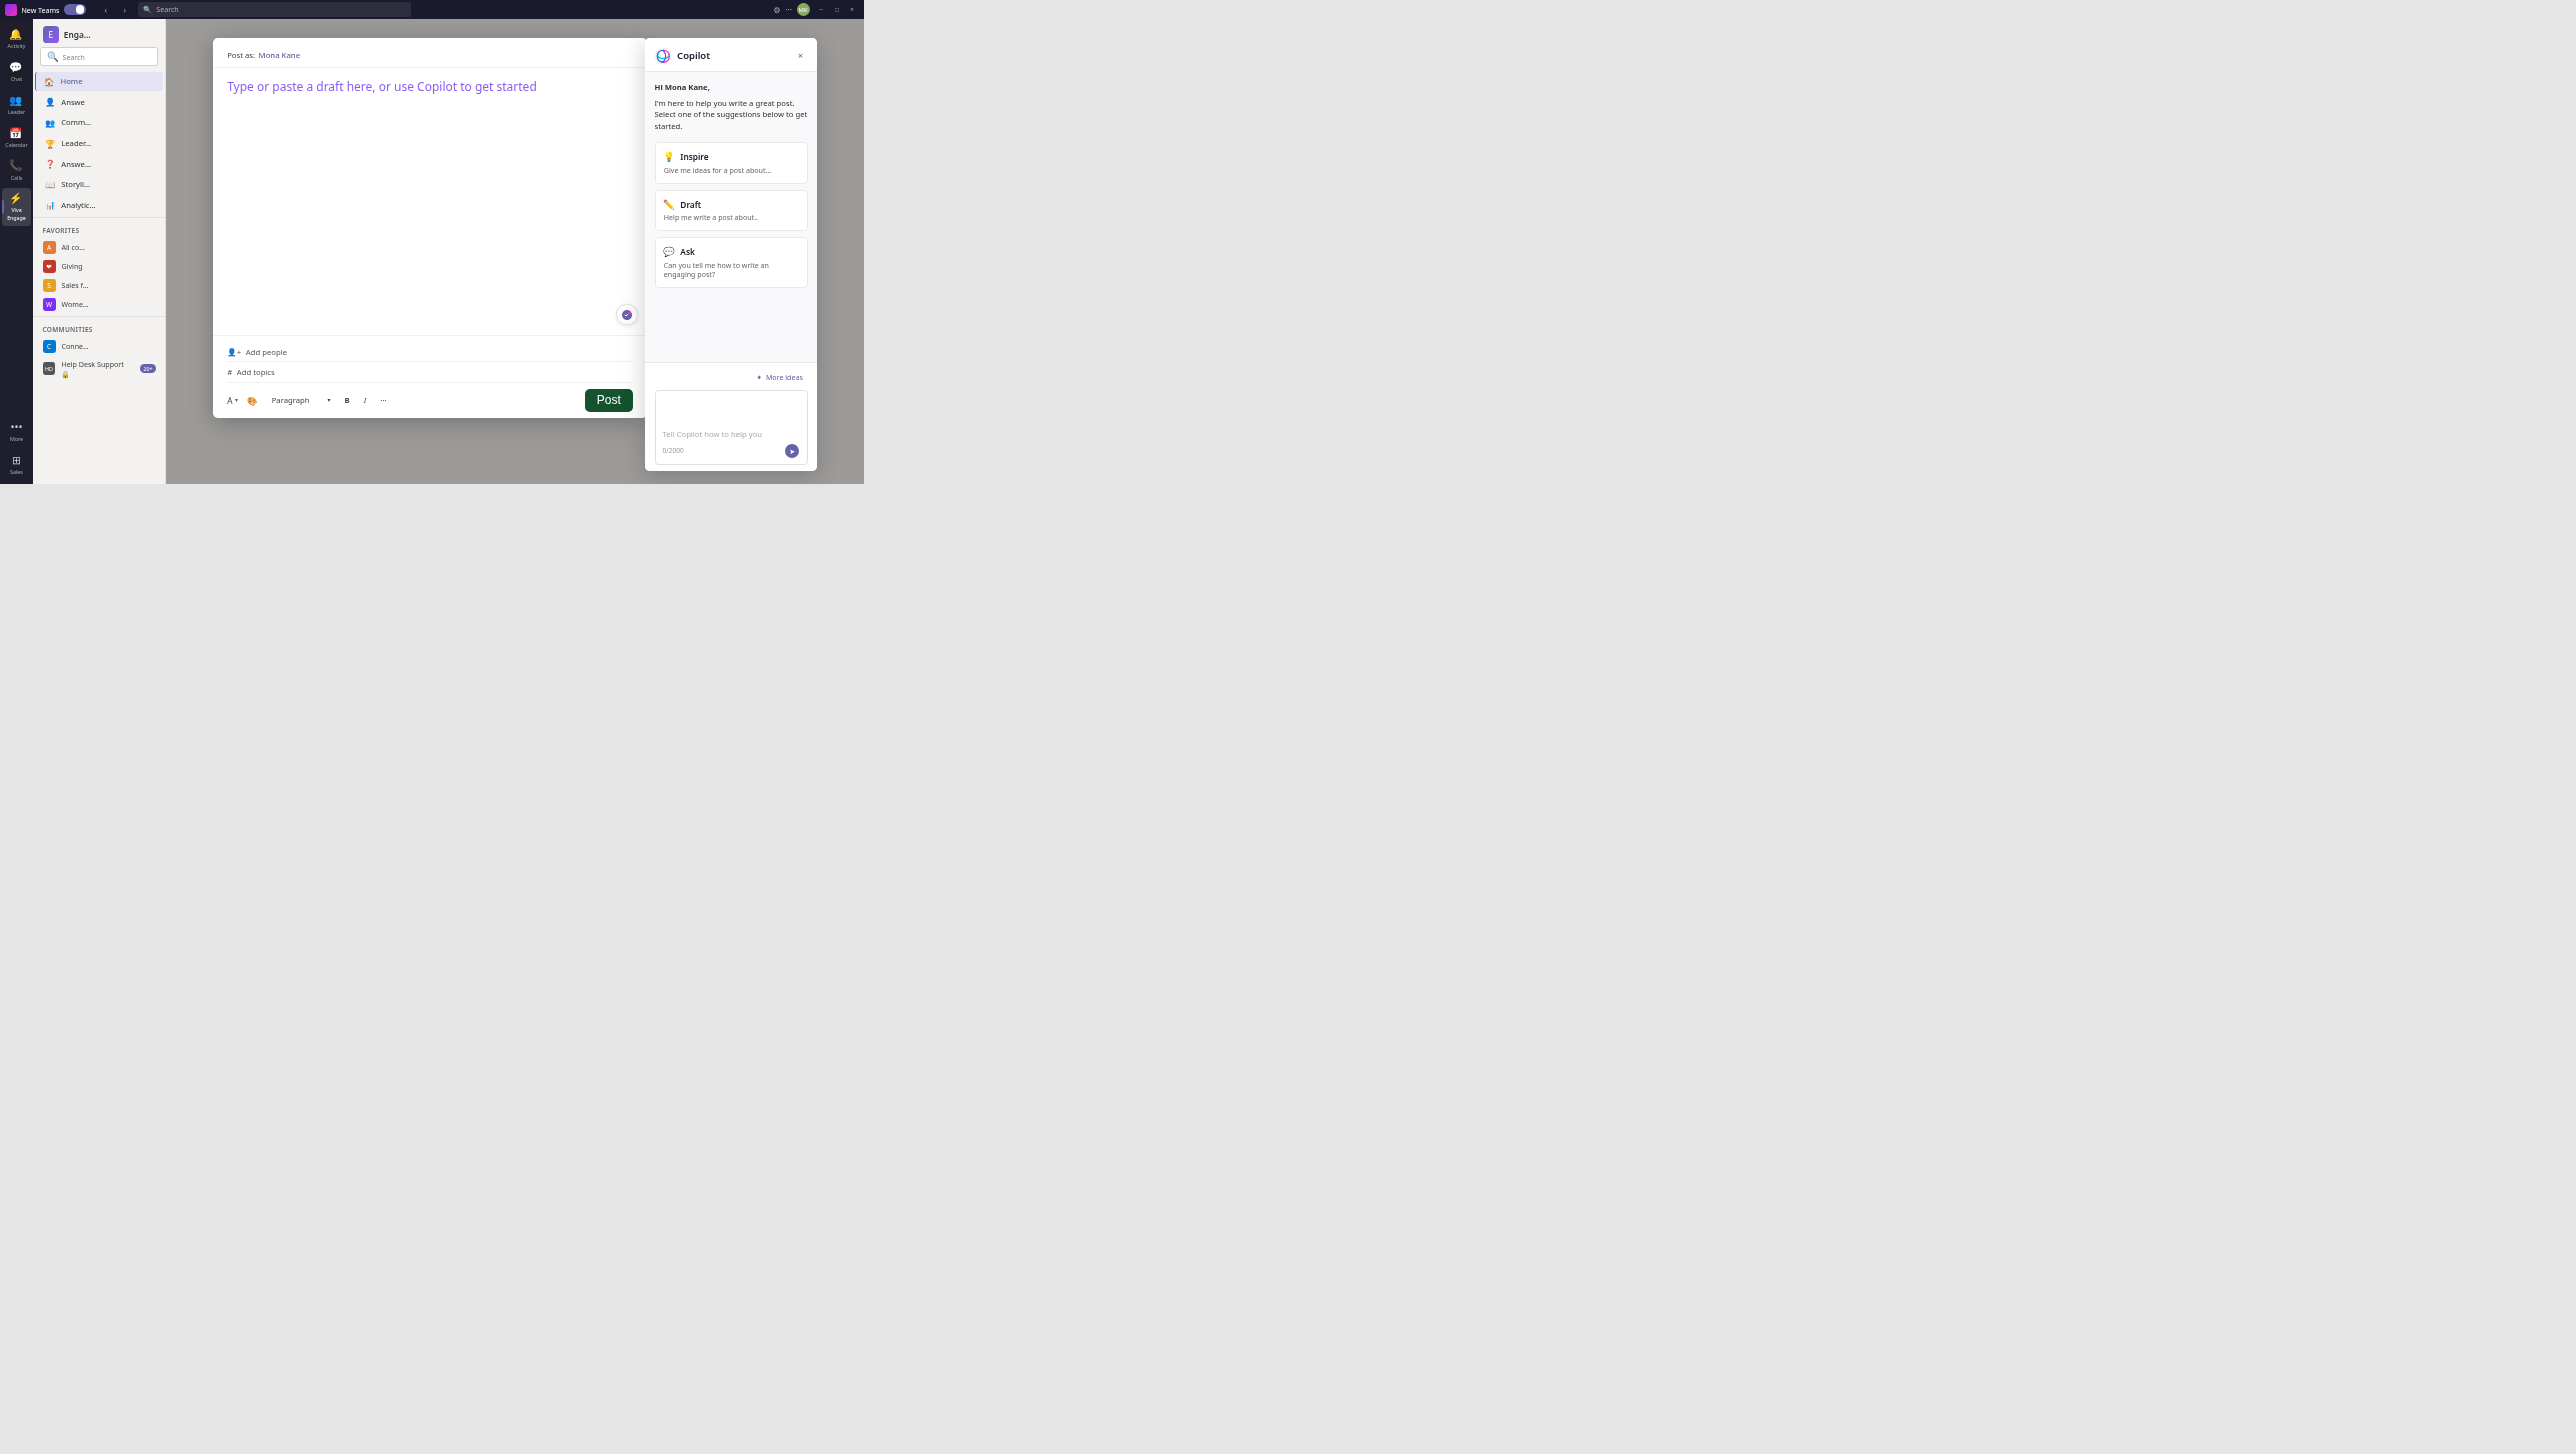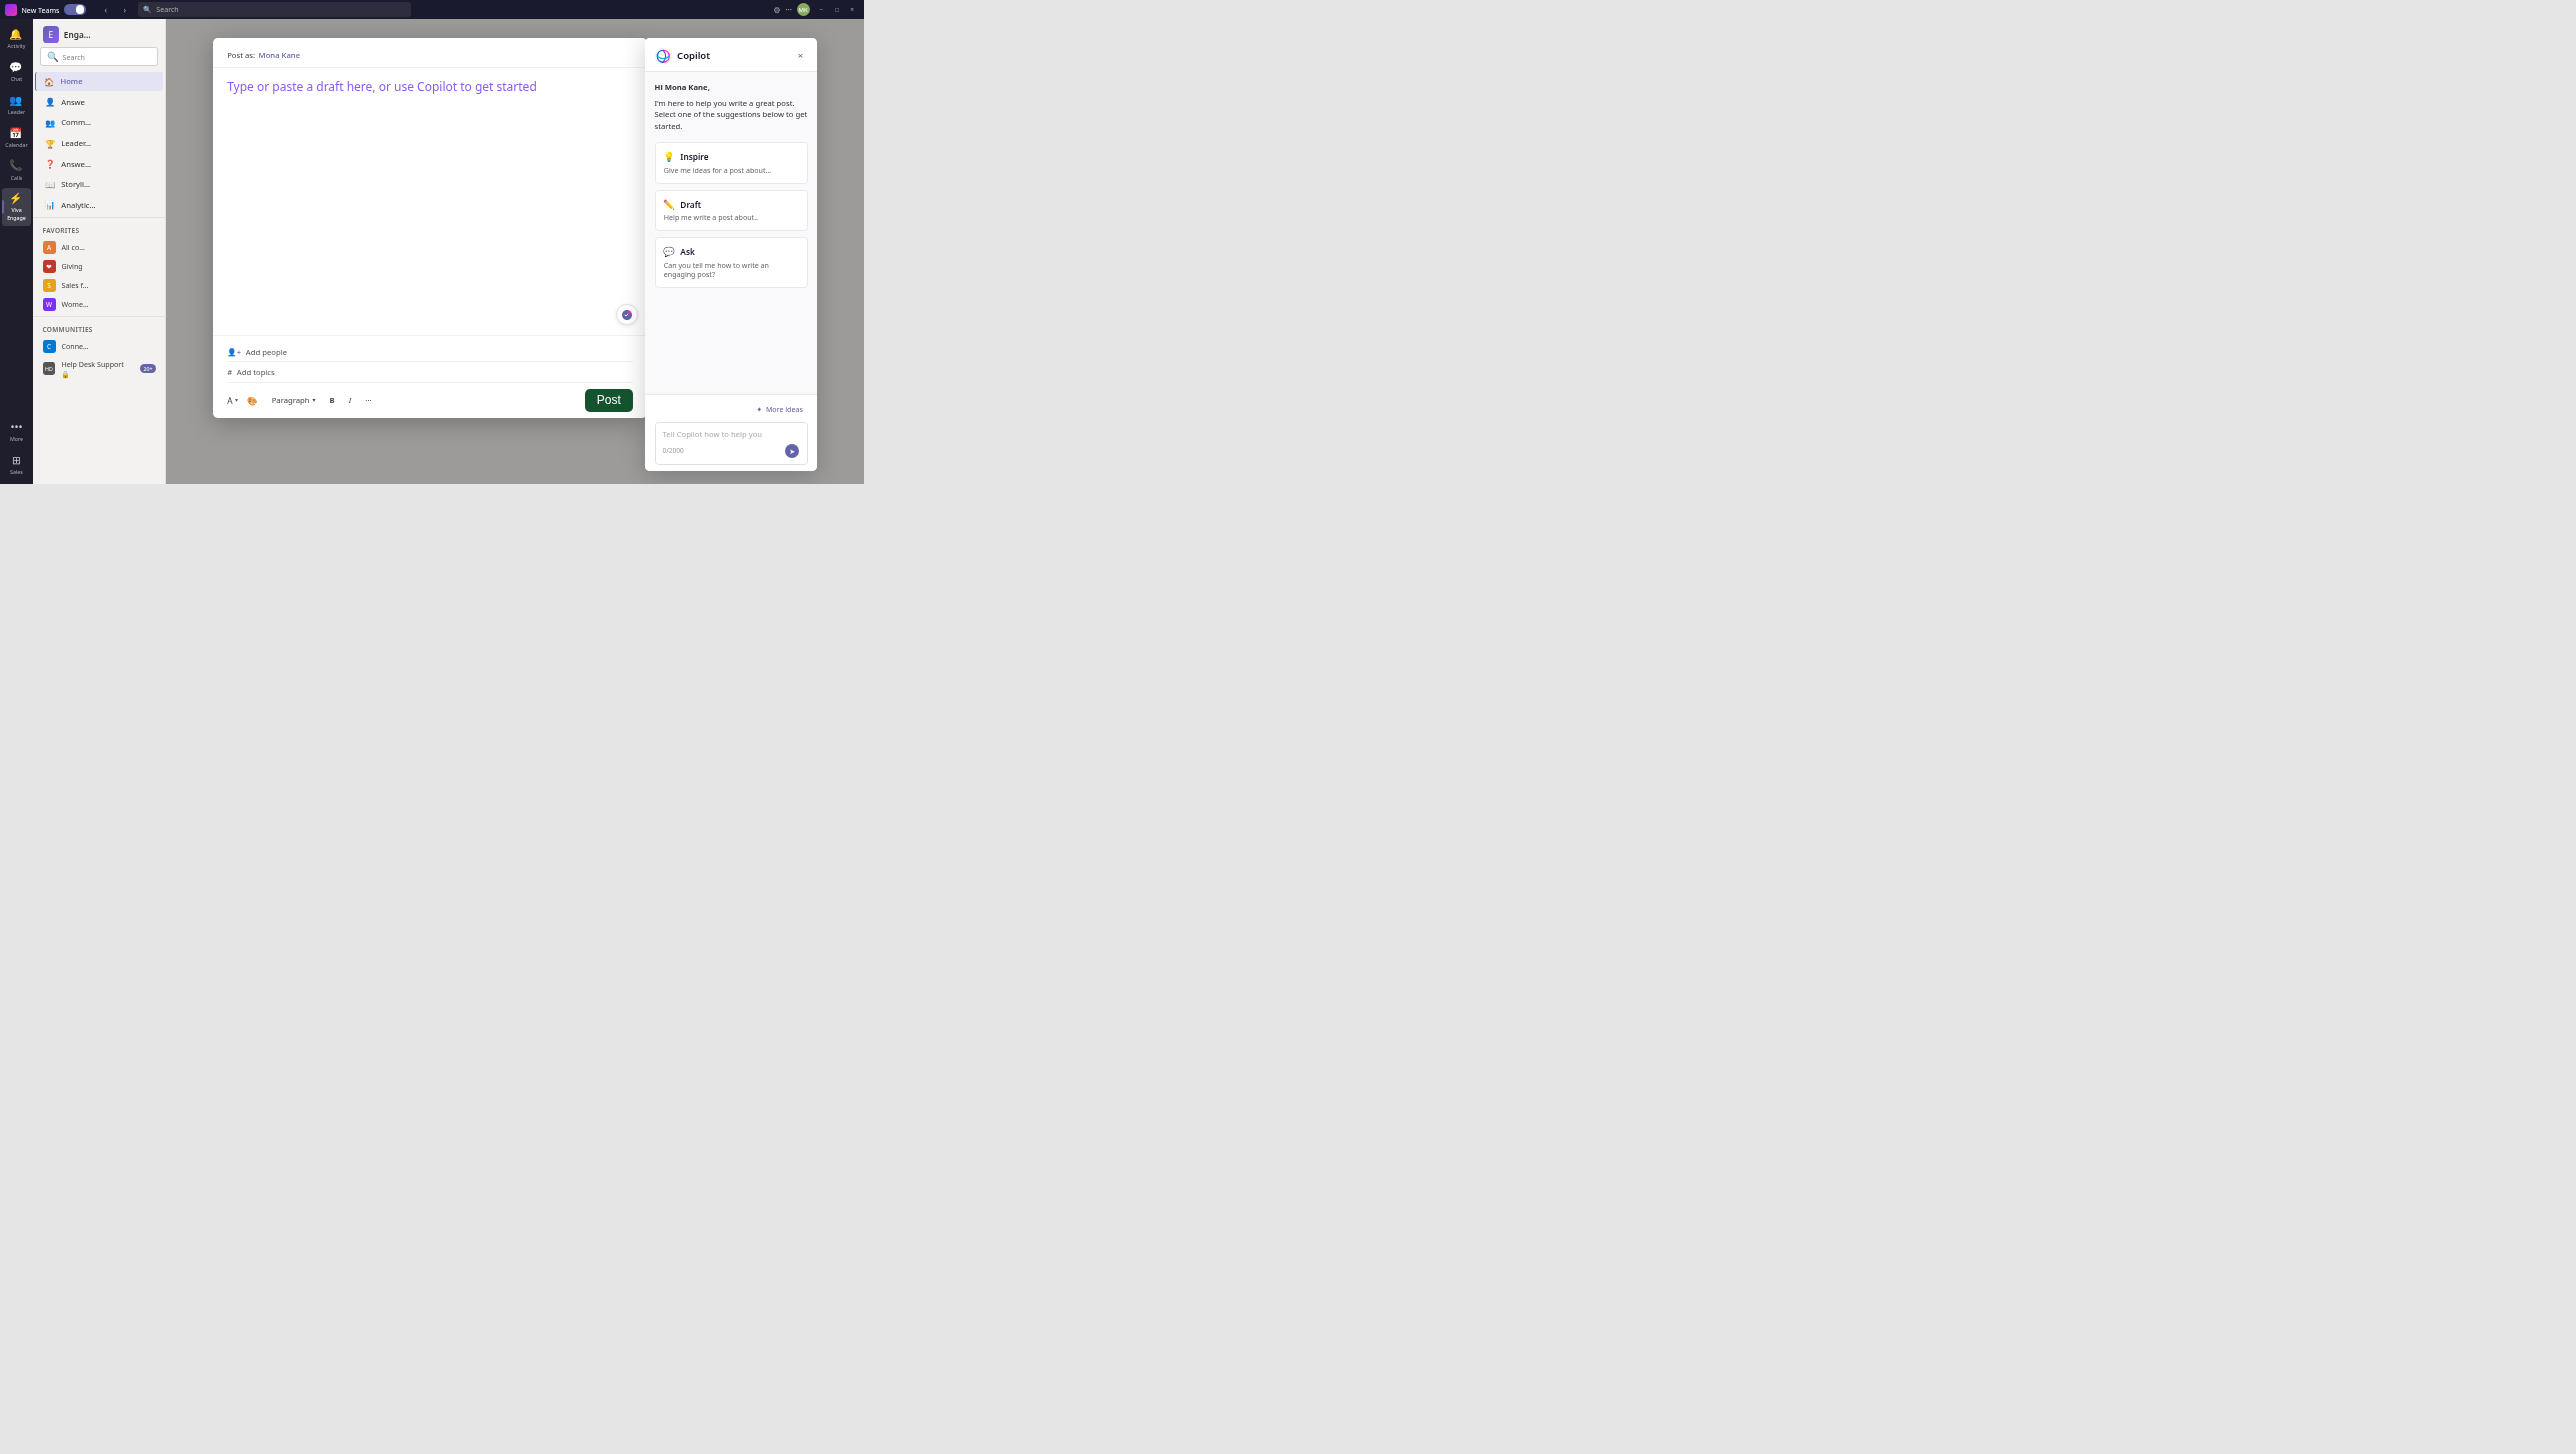--- a/index.html
+++ b/index.html
@@ -345,21 +345,21 @@
       cursor: pointer;
       font-size: 7.7px;
       color: #444;
       display: flex; align-items: center; gap: 1.2px;
     }
     .toolbar-btn.bold { font-weight: 700; }
     .toolbar-btn.italic { font-style: italic; }
     .paragraph-btn {
       display: flex;
       align-items: center;
-      gap: 3px;
+      gap: 18px;
       padding: 2.4px 4.7px;
       border-radius: 2.4px;
       cursor: pointer;
       font-size: 7.7px;
       color: #444;
     }
     .post-btn {
       margin-left: auto;
       background: #14532d;
       color: #fff;
@@ -475,20 +475,21 @@
       border: 0.6px solid #e0e0e0;
       border-radius: 3.6px;
       padding: 6px 7.1px;
       background: #fff;
     }
     .copilot-input-placeholder {
       font-size: 7.7px;
       color: #aaa;
       display: block;
       margin-bottom: 4.7px;
+      margin-top: 32px;
     }
     .copilot-input-bottom {
       display: flex;
       align-items: center;
       justify-content: space-between;
     }
     .copilot-char-count {
       font-size: 6.5px;
       color: #999;
     }

